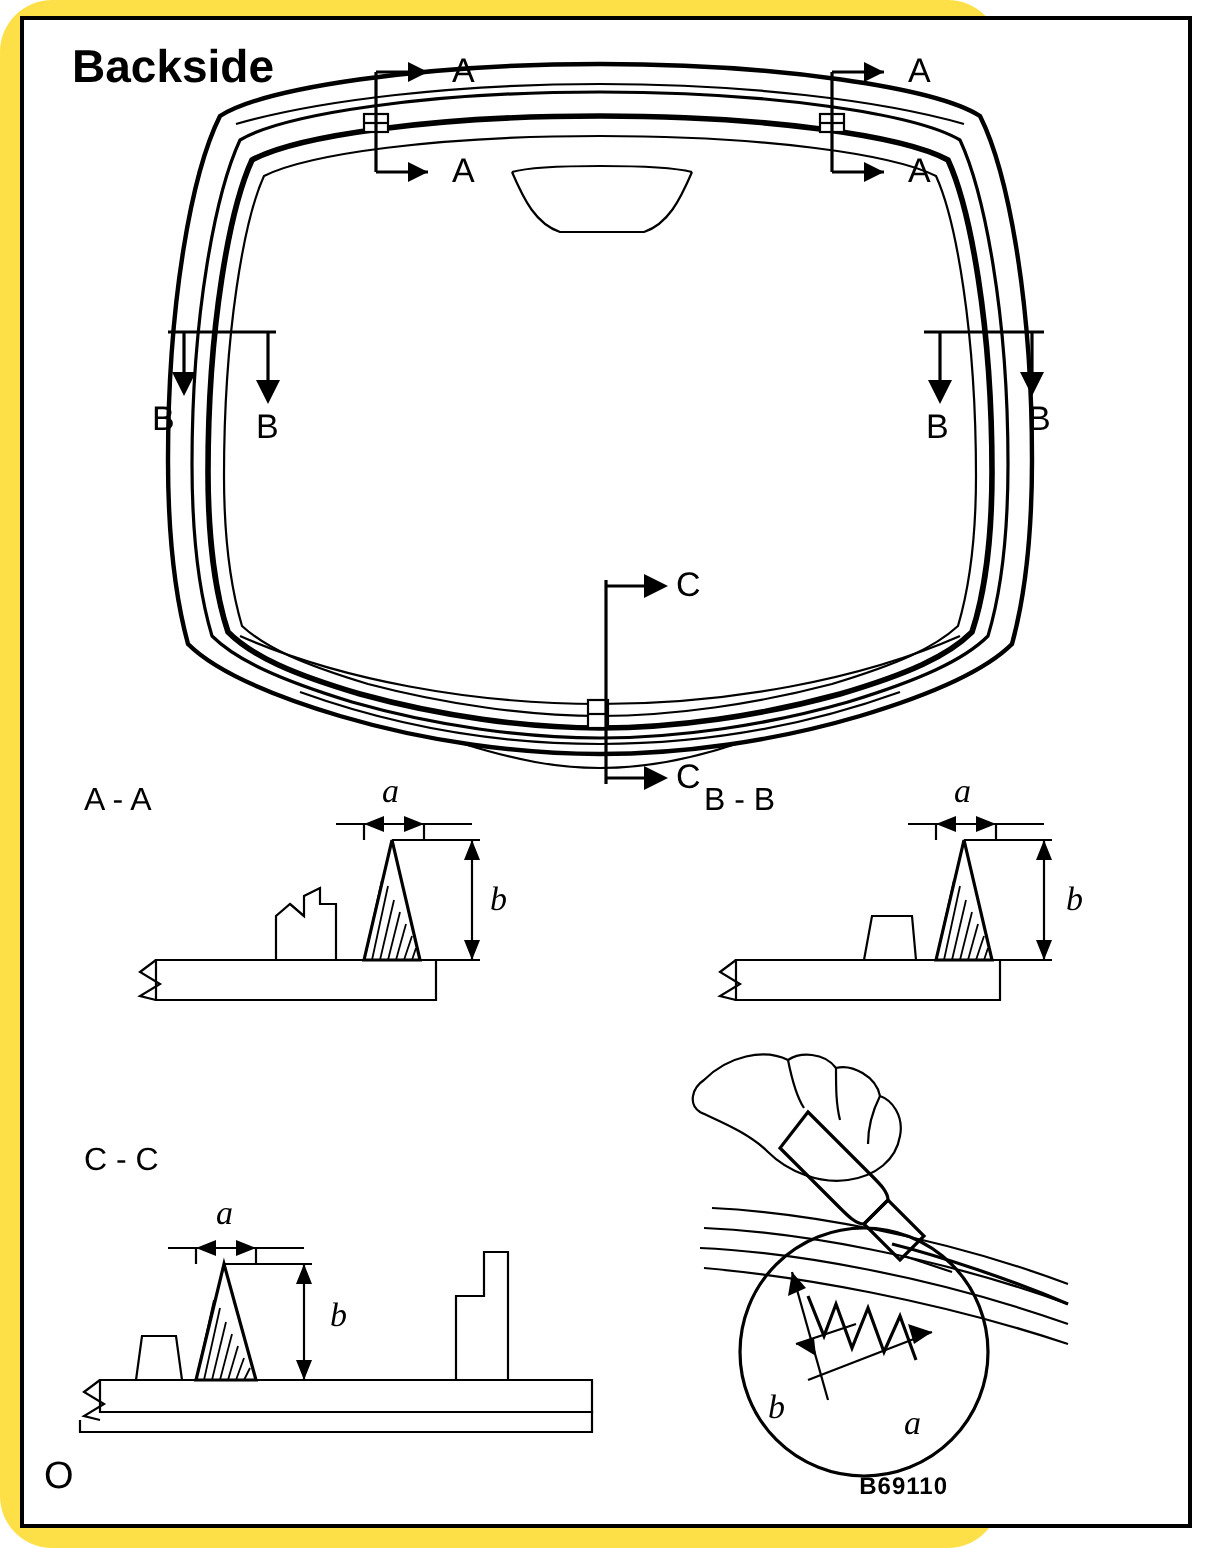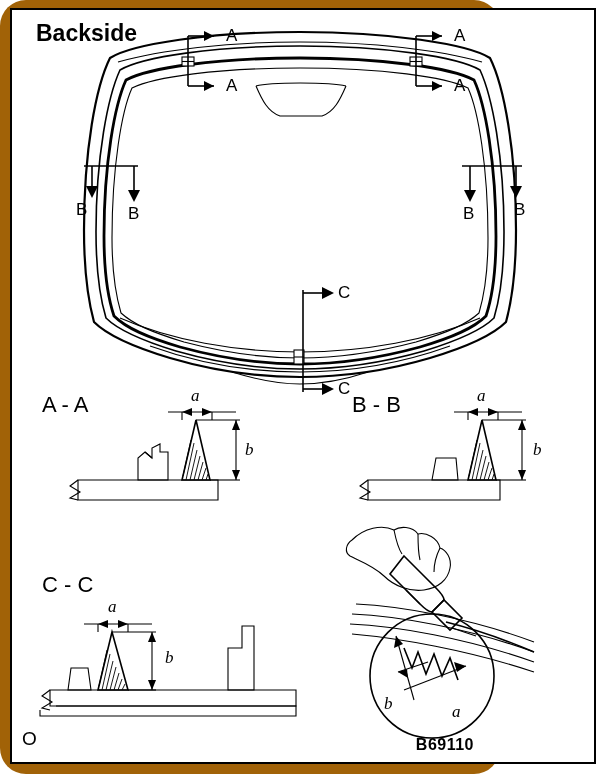--- a/index.html
+++ b/index.html
@@ -12,21 +12,21 @@
     height: 774px;
     font-family: "Liberation Sans", sans-serif;
     position: relative;
     overflow: hidden;
   }
   #page {
     position: absolute;
     left: 0; top: 0;
     width: 500px;
     height: 774px;
-    background: #a16207;
+    background: #fde047;
     border-radius: 26px;
   }
   .frame {
     position: absolute;
     left: 10px;
     top: 8px;
     width: 586px;
     height: 756px;
     border: 2px solid #000;
     box-sizing: border-box;
@@ -47,29 +47,29 @@
     left: 22px;
     top: 728px;
     font-size: 19px;
     color: #000;
     font-family: "Liberation Sans", sans-serif;
   }
   .code {
     position: absolute;
     right: 26px;
     top: 736px;
+    font-size: 12px;
+    font-weight: bold;
+    color: #000;
+    letter-spacing: 0.5px;
+    font-family: "Liberation Sans", sans-serif;
+  }
+  .sec-label {
+    position: absolute;
     font-size: 16px;
-    font-weight: bold;
-    color: #000;
-    letter-spacing: 0.5px;
-    font-family: "Liberation Sans", sans-serif;
-  }
-  .sec-label {
-    position: absolute;
-    font-size: 22px;
     color: #000;
     font-family: "Liberation Sans", sans-serif;
   }
   .dim-label {
     position: absolute;
     font-size: 17px;
     font-style: italic;
     color: #000;
     font-family: "Liberation Serif", serif;
   }

